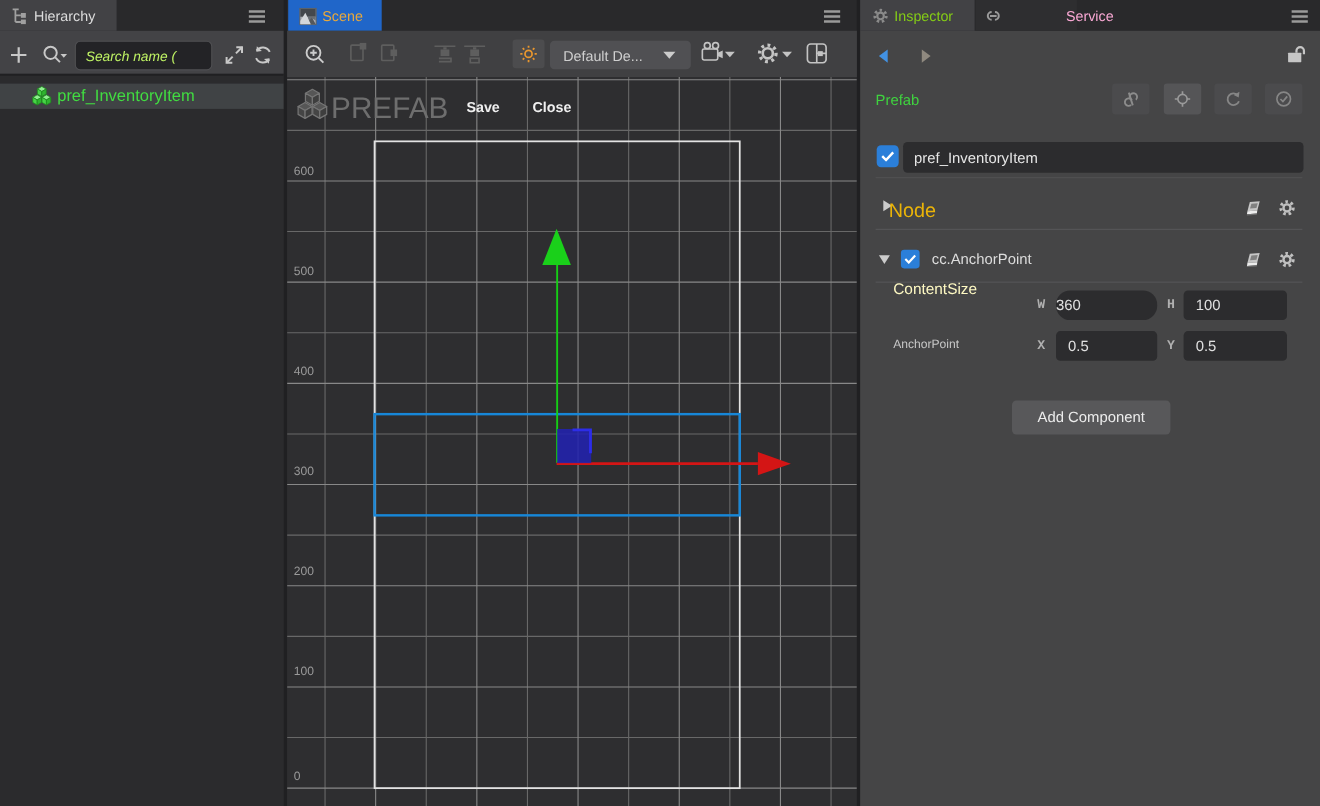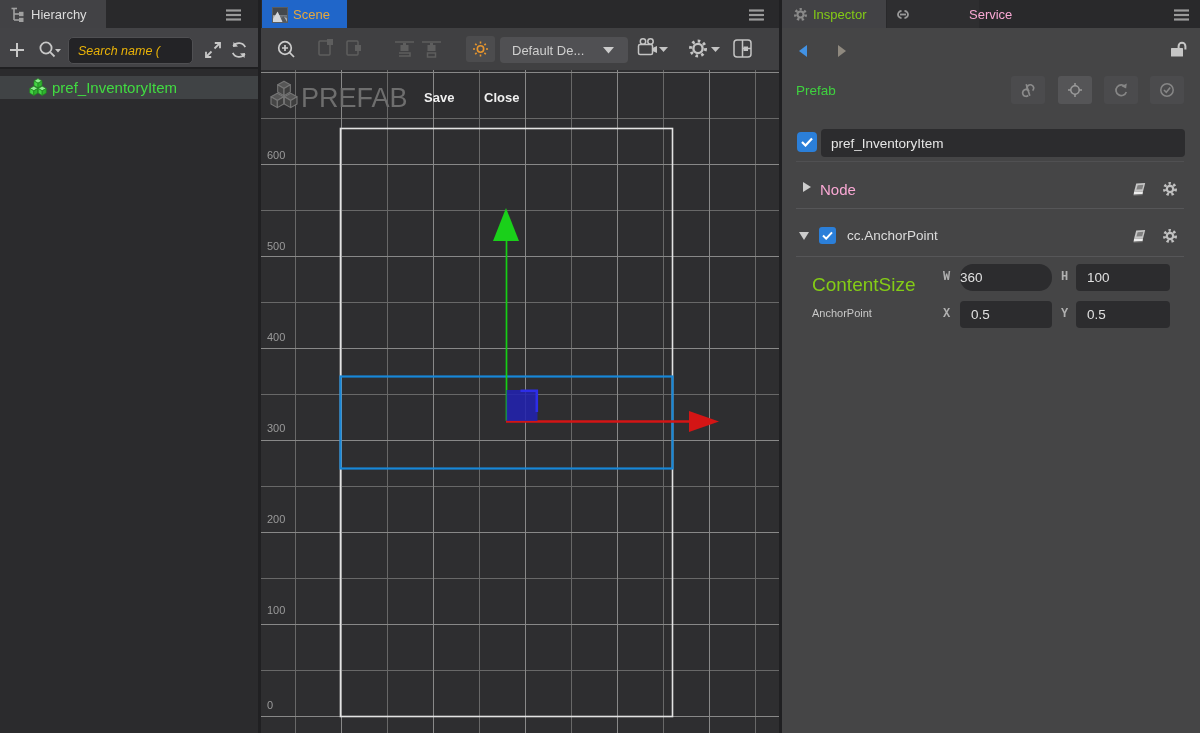--- a/index.html
+++ b/index.html
@@ -41,21 +41,21 @@
     <g stroke="#c8c8c8" stroke-width="2">
         <path d="M8 1 V15"></path>
         <path d="M1 8 H15"></path>
       </g>
   </svg>
   <svg class="abs" style="left:38px;top:40px;" width="25" height="20" viewBox="0 0 25 20">
     <circle cx="8" cy="8" r="5.6" fill="none" stroke="#c8c8c8" stroke-width="1.8"></circle>
     <path d="M12.2 12.2 L16.5 16.5" stroke="#c8c8c8" stroke-width="1.8"></path>
     <path d="M17 9 l3 3.4 l3 -3.4 z" fill="#c8c8c8"></path>
   </svg>
-  <div class="abs" style="left:68px;top:37px;width:125px;height:27px;background:#232326;border:1px solid #4f4f52;border-radius:5px;color:#eab308;font-size:12.5px;font-style:italic;display:flex;align-items:center;padding-left:9px;overflow:hidden;white-space:nowrap;">Search name (</div>
+  <div class="abs" style="left:68px;top:37px;width:125px;height:27px;background:#232326;border:1px solid #4f4f52;border-radius:5px;color:#bef264;font-size:12.5px;font-style:italic;display:flex;align-items:center;padding-left:9px;overflow:hidden;white-space:nowrap;">Search name (</div>
   <svg class="abs" style="left:204px;top:41px;" width="18" height="18" viewBox="0 0 18 18">
     <g stroke="#c8c8c8" stroke-width="1.8" fill="none">
         <path d="M10.5 7.5 L16 2"></path>
         <path d="M7.5 10.5 L2 16"></path>
       </g>
     <path d="M10.8 2 H16 V7.2" fill="none" stroke="#c8c8c8" stroke-width="1.8"></path>
     <path d="M7.2 16 H2 V10.8" fill="none" stroke="#c8c8c8" stroke-width="1.8"></path>
   </svg>
   <svg class="abs" style="left:230px;top:41px;" width="18" height="18" viewBox="0 0 18 18">
     <path d="M15.2 6.2 A7 7 0 0 0 3.2 5" fill="none" stroke="#c8c8c8" stroke-width="1.8"></path>
@@ -324,21 +324,21 @@
   </svg>
 
   <div class="abs" style="left:15px;top:132px;width:20px;height:20px;background:#2b7fd9;border-radius:4px;color:#fff;display:flex;align-items:center;justify-content:center;">
       <svg width="12" height="10" viewBox="0 0 12 10">
         <path d="M1 5 L4.5 8.5 L11 1.5" stroke="#fff" stroke-width="2.2" fill="none"></path>
       </svg>
     </div>
   <div class="abs" style="left:39px;top:129px;width:364px;height:28px;background:#2c2c2e;border-radius:4px;color:#e6e6e6;font-size:13.5px;display:flex;align-items:center;padding-left:10px;">pref_InventoryItem</div>
 
   <div class="abs" style="left:21px;top:182px;width:0;height:0;border-left:8px solid #cccccc;border-top:5.5px solid transparent;border-bottom:5.5px solid transparent;"></div>
-  <span class="abs" style="left:38px;top:181px;color:#f9a8d4;font-size:15px;">Node</span>
+  <span class="abs" style="left:26px;top:181px;color:#eab308;font-size:18px;">Node</span>
   <svg class="abs" style="left:349px;top:181px;" width="17" height="16" viewBox="0 0 17 16">
     <path d="M5.2 2.6 L14.2 2 L12 10.4 L3 11 Z" fill="#c6c6c6"></path>
     <path d="M6.6 4.2 L12.4 3.8 L11.2 8.2 L5.4 8.6 Z" fill="#808080"></path>
     <path d="M3 11 L12 10.4 L11.6 13.2 L2.6 13.8 Z" fill="#ededed"></path>
     <path d="M2.6 13.8 L11.6 13.2 L11.5 14.2 L2.5 14.8 Z" fill="#6f6f6f"></path>
   </svg>
   <svg class="abs" style="left:380px;top:181px;" width="16" height="16" viewBox="0 0 16 16">
     <circle cx="8" cy="8" r="5.6" fill="none" stroke="#c0c0c0" stroke-width="2.8" stroke-dasharray="2.3 2.55"></circle>
     <circle cx="8" cy="8" r="3.2" fill="none" stroke="#c0c0c0" stroke-width="2.2"></circle>
   </svg>
@@ -357,25 +357,26 @@
     <path d="M6.6 4.2 L12.4 3.8 L11.2 8.2 L5.4 8.6 Z" fill="#808080"></path>
     <path d="M3 11 L12 10.4 L11.6 13.2 L2.6 13.8 Z" fill="#ededed"></path>
     <path d="M2.6 13.8 L11.6 13.2 L11.5 14.2 L2.5 14.8 Z" fill="#6f6f6f"></path>
   </svg>
   <svg class="abs" style="left:380px;top:228px;" width="16" height="16" viewBox="0 0 16 16">
     <circle cx="8" cy="8" r="5.6" fill="none" stroke="#c0c0c0" stroke-width="2.8" stroke-dasharray="2.3 2.55"></circle>
     <circle cx="8" cy="8" r="3.2" fill="none" stroke="#c0c0c0" stroke-width="2.2"></circle>
   </svg>
   <div class="abs" style="left:14px;top:256px;width:388px;height:1px;background:#565658;"></div>
 
-  <span class="abs" style="left:30px;top:274px;color:#84cc16;font-size:19px;">ContentSize</span>
+  <span class="abs" style="left:30px;top:254px;color:#fef9c3;font-size:14px;">ContentSize</span>
   <span class="abs" style="left:161px;top:270px;color:#b0b0b0;font-size:12px;font-family:'Liberation Mono',monospace;font-weight:bold;">W</span>
   <div class="abs" style="left:178px;top:264px;width:92px;height:27px;background:#2c2c2e;border-radius:13px;color:#e0e0e0;font-size:13.5px;display:flex;align-items:center;">360</div>
   <span class="abs" style="left:279px;top:270px;color:#b0b0b0;font-size:12px;font-family:'Liberation Mono',monospace;font-weight:bold;">H</span>
   <div class="abs" style="left:294px;top:264px;width:94px;height:27px;background:#2c2c2e;border-radius:4px;color:#e0e0e0;font-size:13.5px;display:flex;align-items:center;padding-left:11px;">100</div>
 
   <span class="abs" style="left:30px;top:307px;color:#c8c8c8;font-size:11px;">AnchorPoint</span>
   <span class="abs" style="left:161px;top:307px;color:#b0b0b0;font-size:12px;font-family:'Liberation Mono',monospace;font-weight:bold;">X</span>
   <div class="abs" style="left:178px;top:301px;width:92px;height:27px;background:#2c2c2e;border-radius:4px;color:#e0e0e0;font-size:13.5px;display:flex;align-items:center;padding-left:11px;">0.5</div>
   <span class="abs" style="left:279px;top:307px;color:#b0b0b0;font-size:12px;font-family:'Liberation Mono',monospace;font-weight:bold;">Y</span>
   <div class="abs" style="left:294px;top:301px;width:94px;height:27px;background:#2c2c2e;border-radius:4px;color:#e0e0e0;font-size:13.5px;display:flex;align-items:center;padding-left:11px;">0.5</div>
 
+  <div class="abs" style="left:138px;top:364px;width:144px;height:31px;background:#58585a;border-radius:4px;color:#ececec;font-size:13.5px;display:flex;align-items:center;justify-content:center;">Add Component</div>
 </div>
 
 </body></html>

